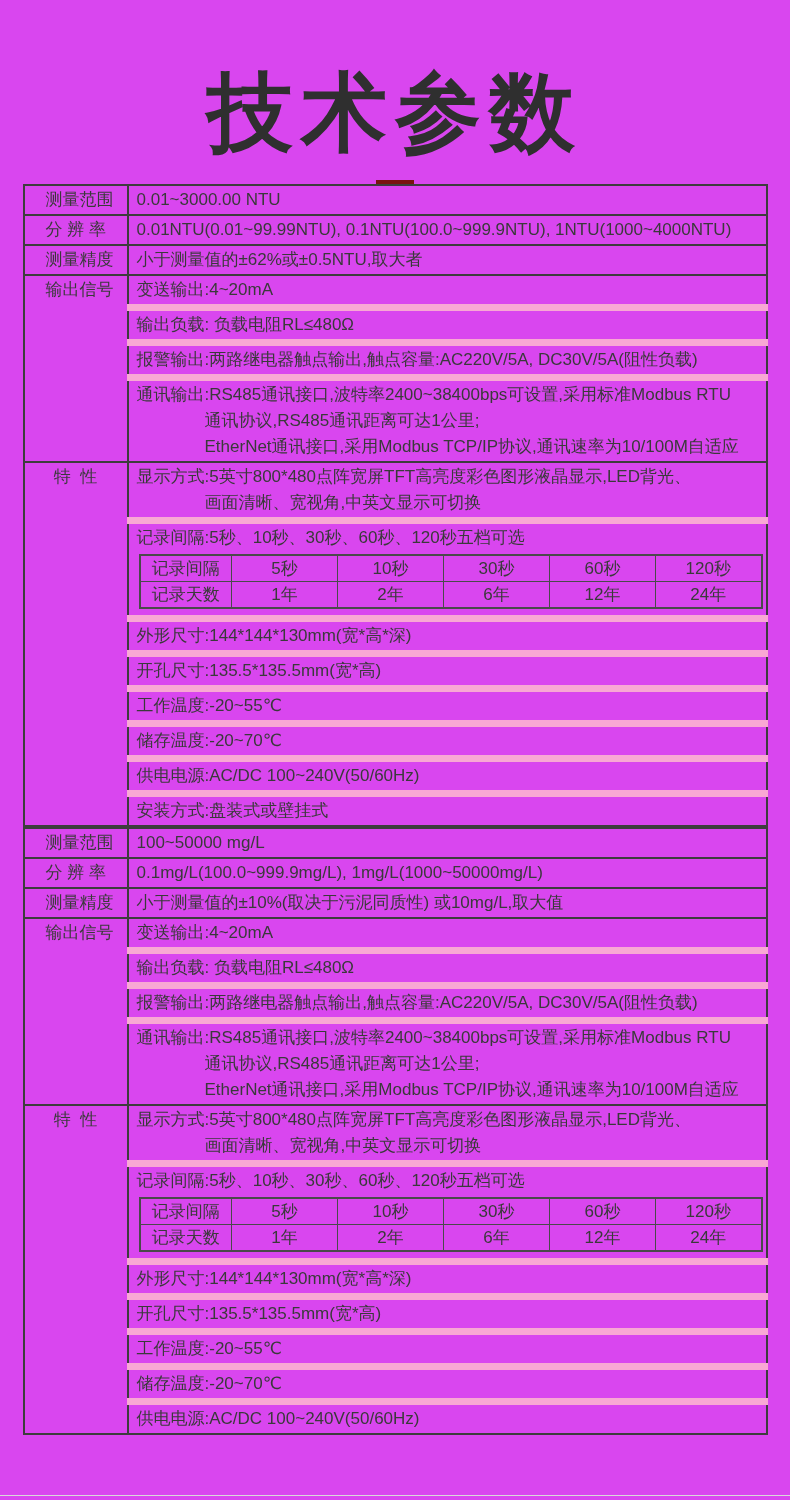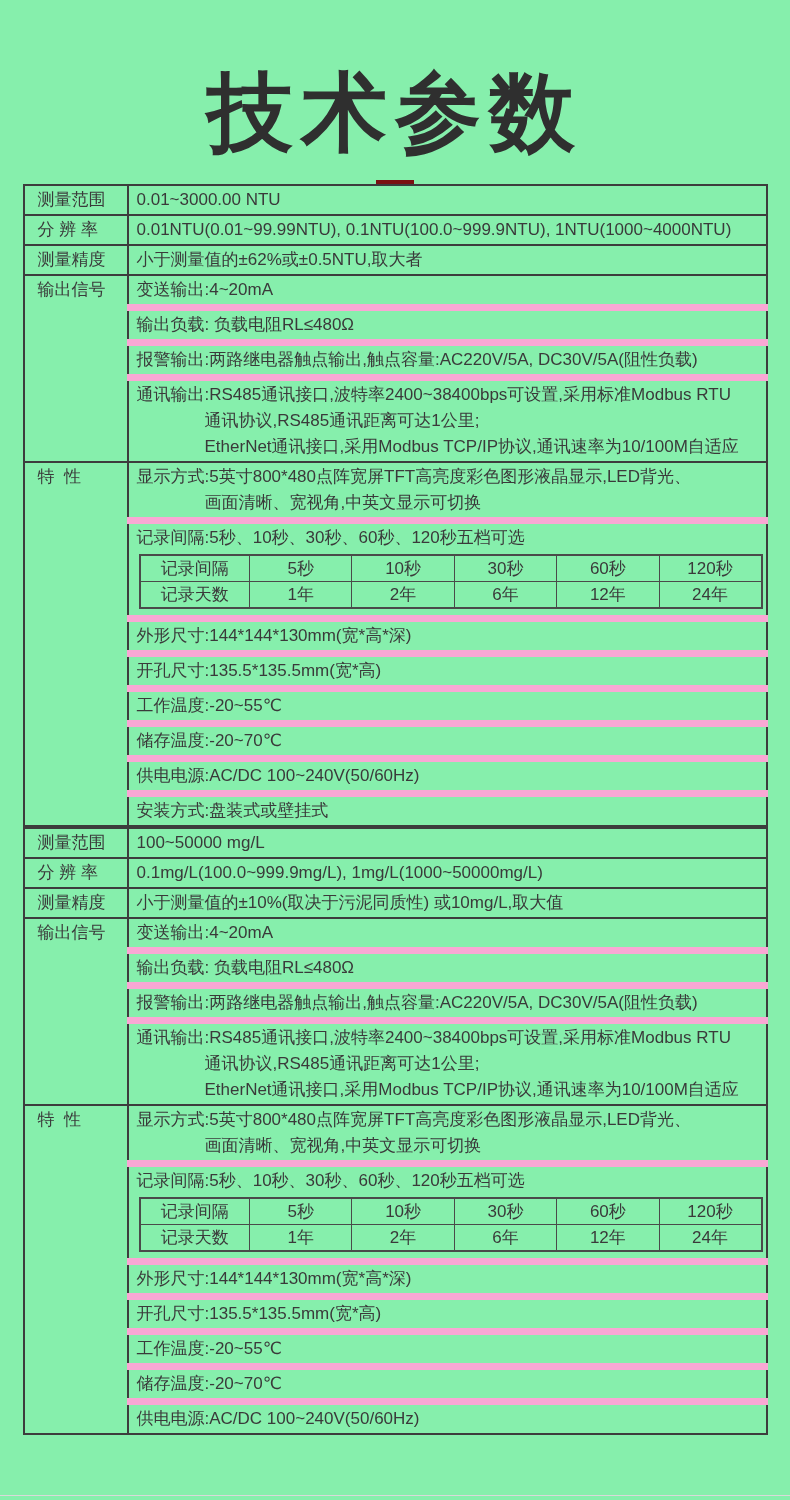--- a/index.html
+++ b/index.html
@@ -1,21 +1,21 @@
 <!DOCTYPE html>
 <html><head>
 <meta charset="utf-8">
 <style>
   * { margin:0; padding:0; box-sizing:border-box; }
   html,body { background:#ffffff; }
   .page {
     position:relative;
     width:790px; height:1500px;
     margin:0 auto;
-    background:#86efac;
+    background:#d946ef;
     overflow:hidden;
     font-family:"Liberation Sans","DejaVu Sans",sans-serif;
     color:#3a3a3a;
   }
   .main-title {
     margin-top:64px;
     text-align:center;
     font-size:86px;
     font-weight:900;
     letter-spacing:8px;
@@ -47,21 +47,22 @@
     table-layout:fixed;
   }
   col.c-label { width:104px; }
   .spec-table td {
     padding:1px 8px;
     line-height:26px;
     vertical-align:top;
     word-break:break-all;
   }
   .spec-table td.label {
-    padding:1px 13px;
+    text-align:center;
+    padding:1px 21px;
     border-right:2px solid #3d3d3d;
     vertical-align:top;
     white-space:pre;
   }
   .spec-table tr.major > td { border-top:2px solid #3d3d3d; }
   .spec-table tr.sub   > td { border-top:7px solid #f9a8d4; }
   .hang { padding-left:68px; }
   table.mini {
     border-collapse:collapse;
     border:2px solid #4a4a4a;
@@ -70,21 +71,21 @@
     text-align:center;
     table-layout:fixed;
     font-size:17px;
   }
   table.mini td {
     border:1px solid #4a4a4a;
     padding:0 2px;
     line-height:25px;
     vertical-align:middle;
   }
-  table.mini td.rt-label { width:110px; }
+  table.mini td.rt-label { width:92px; }
   .bottom-divider {
     position:absolute;
     left:0; bottom:4px;
     width:100%; height:1px;
     background:#d9d9d9;
   }
 </style>
 </head>
 <body>
 

